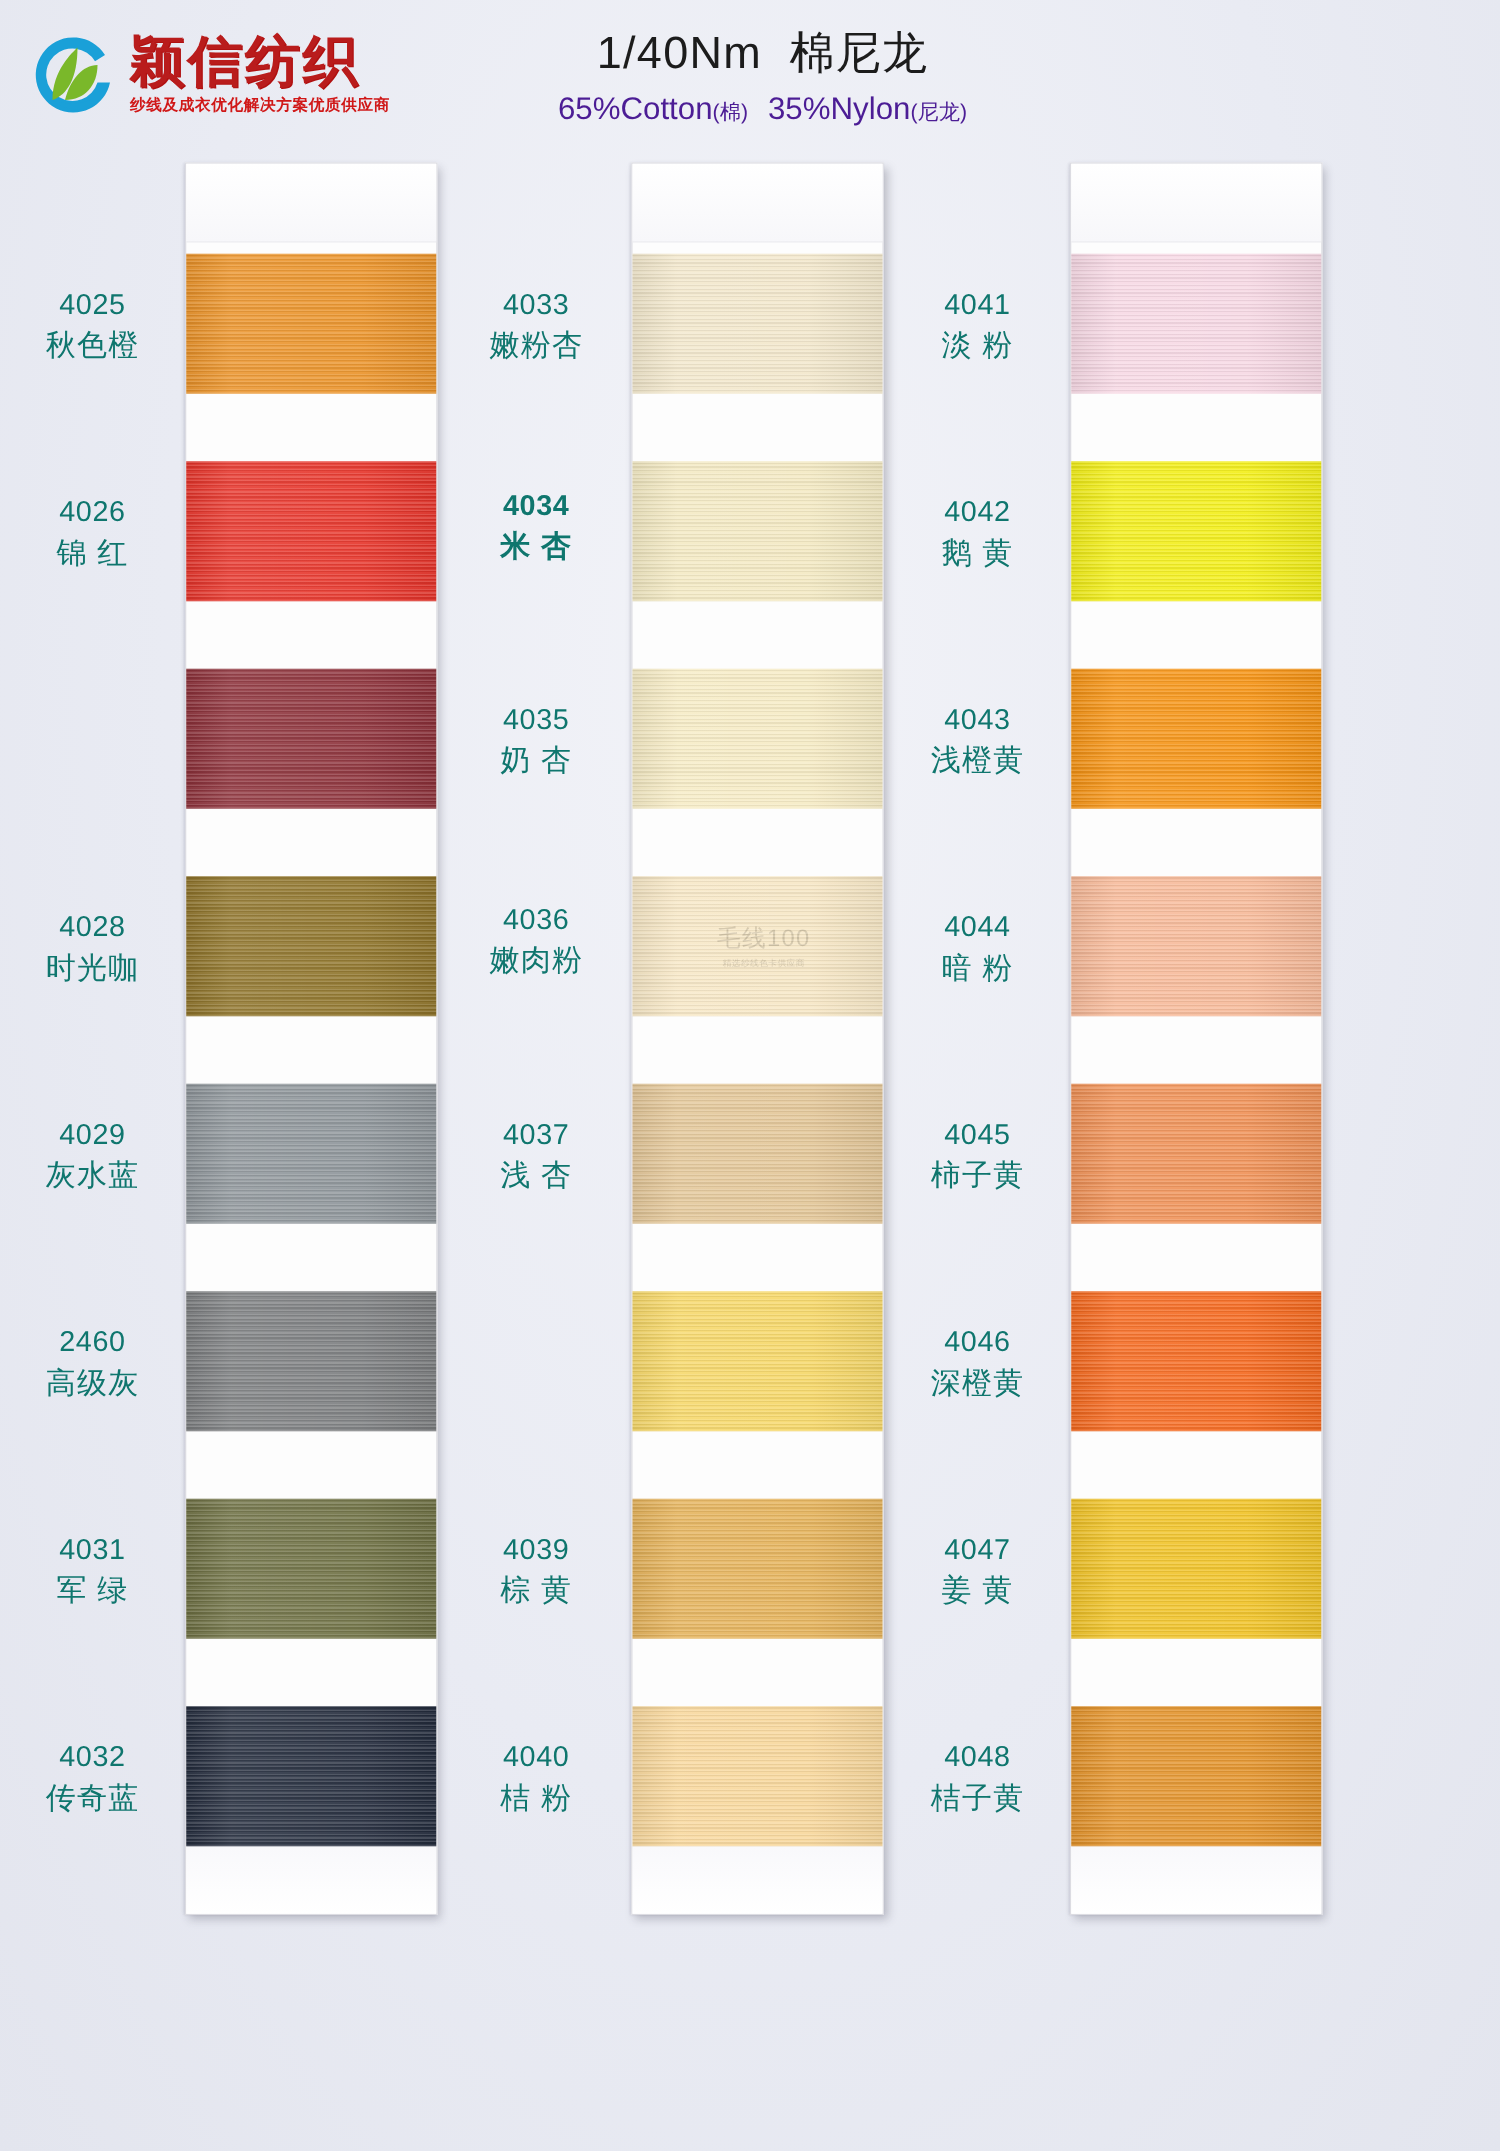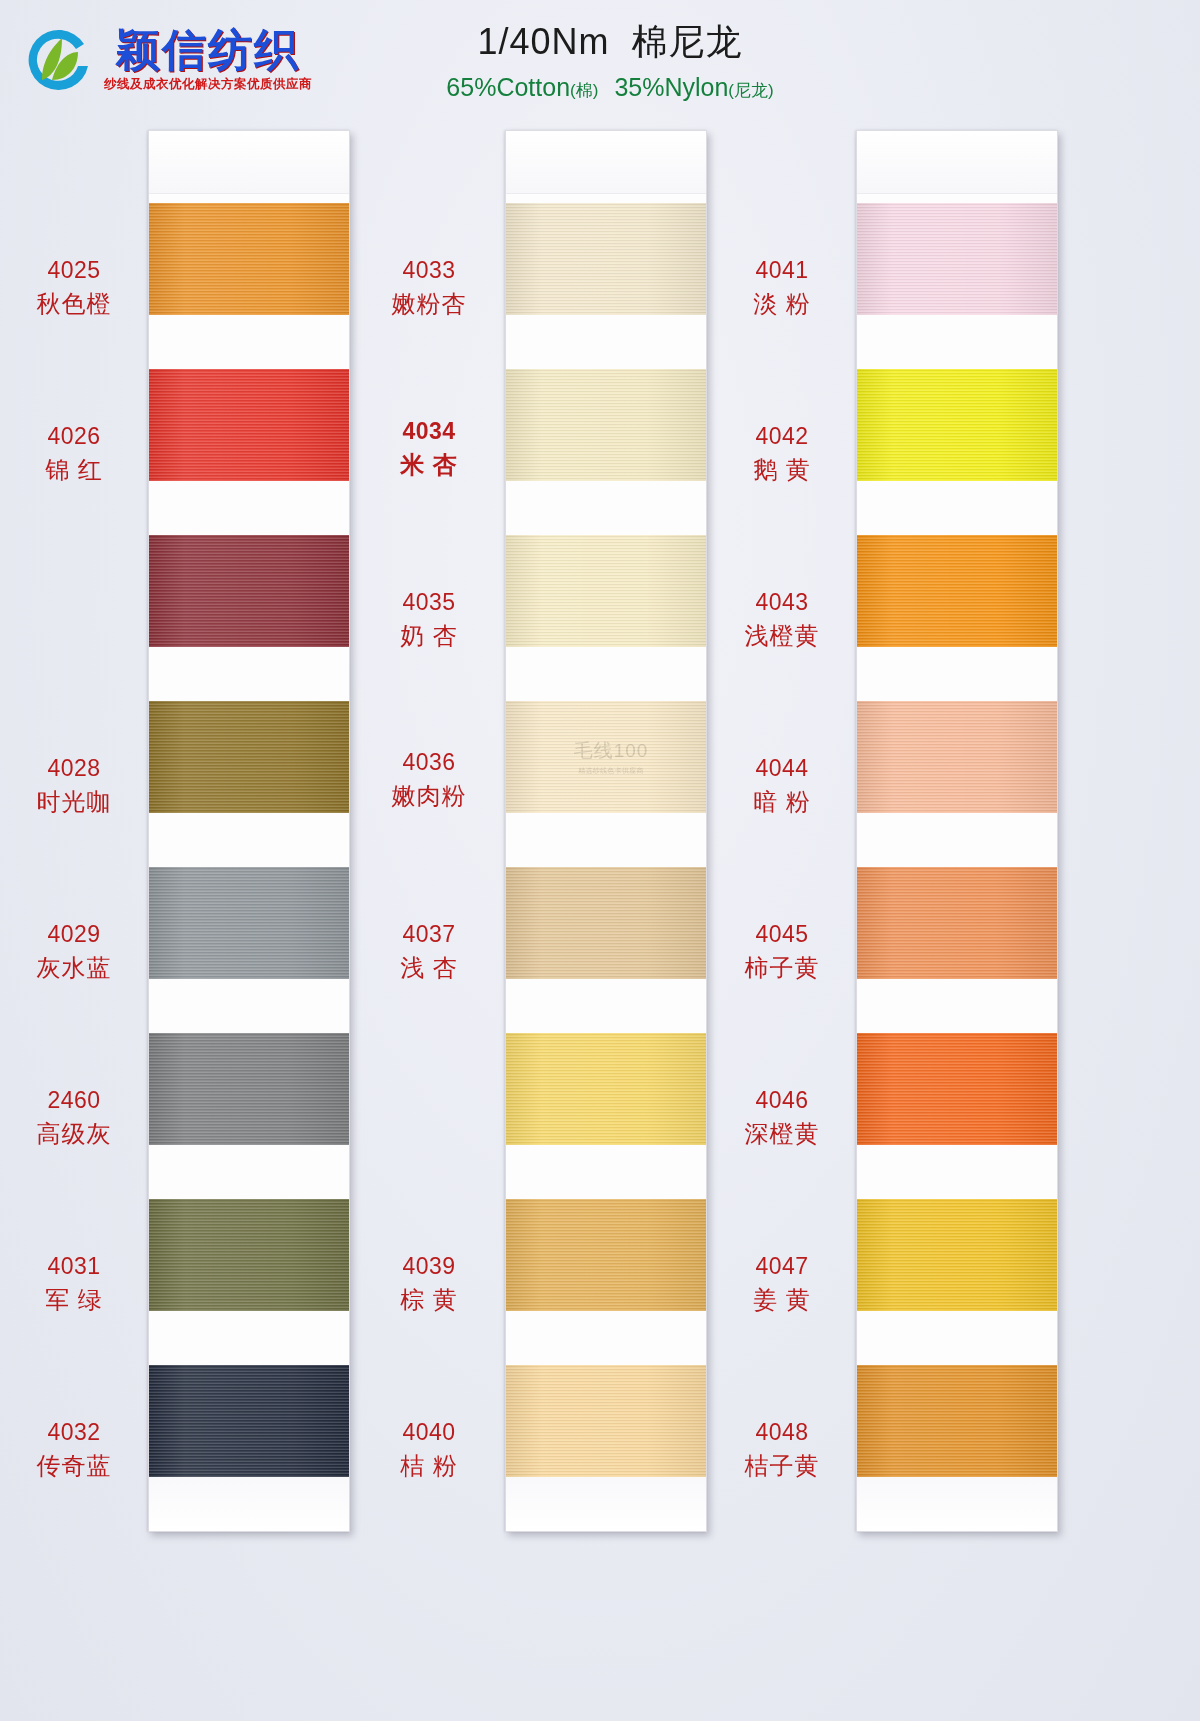--- a/index.html
+++ b/index.html
@@ -14,33 +14,32 @@
     position:absolute;inset:0;
     background:
       radial-gradient(ellipse at 50% 30%, #f2f3f8 0%, #e9ebf3 55%, #e3e5ee 100%);
   }
   
   .header{position:absolute;left:0;top:0;width:1200px;height:120px;}
   .logo-wrap{position:absolute;left:22px;top:22px;display:flex;align-items:center;}
   .logo-mark{width:76px;height:76px;position:relative;flex:0 0 auto;}
   .logo-text-block{margin-left:6px;display:flex;flex-direction:column;justify-content:center;}
   .logo-main{
-    font-size:44px;font-weight:bold;color:#1d4ed8;letter-spacing:2px;
+    font-size:44px;font-weight:bold;color:#b91c1c;letter-spacing:2px;
     line-height:1.05;white-space:nowrap;
     text-shadow:1px 1px 0 #b01010;
-    text-align:center;
   }
   .logo-sub{
     font-size:12.5px;color:#d01818;letter-spacing:.5px;white-space:nowrap;
     margin-top:2px;font-weight:bold;
   }
   .title-block{position:absolute;left:330px;top:18px;width:560px;text-align:center;}
   .title-main{font-size:36px;color:#1c1c1c;letter-spacing:1px;white-space:nowrap;}
   .title-main .sp{display:inline-block;width:22px;}
-  .title-sub{font-size:25px;color:#15803d;margin-top:6px;white-space:nowrap;}
+  .title-sub{font-size:25px;color:#4c1d95;margin-top:6px;white-space:nowrap;}
   .title-sub .small{font-size:17px;}
   .title-sub .gap{display:inline-block;width:16px;}
 
   
   .col{position:absolute;top:120px;width:360px;height:1600px;}
   .col-1{left:0px;}
   .col-2{left:355px;}
   .col-3{left:708px;}
 
   
@@ -82,23 +81,22 @@
   }
   .swatch::before{
     content:"";position:absolute;inset:0;
     background:linear-gradient(90deg,rgba(0,0,0,.07) 0%,rgba(255,255,255,.09) 18%,
                rgba(255,255,255,.05) 70%,rgba(0,0,0,.06) 100%);
     pointer-events:none;
   }
 
   
   .label{
-    position:absolute;width:132px;text-align:center;color:#b91c1c;
+    position:absolute;width:132px;text-align:center;color:#0f766e;
     line-height:1.32;
-    margin-top:27px;
   }
   .label .code{font-size:23px;letter-spacing:.5px;}
   .label .name{font-size:24px;letter-spacing:1px;margin-top:3px;white-space:nowrap;}
   .col-1 .label{left:8px;}
   .col-2 .label{left:8px;}
   .col-3 .label{left:8px;}
 
   
   .watermark{
     position:absolute;left:40px;top:0;width:130px;height:112px;

